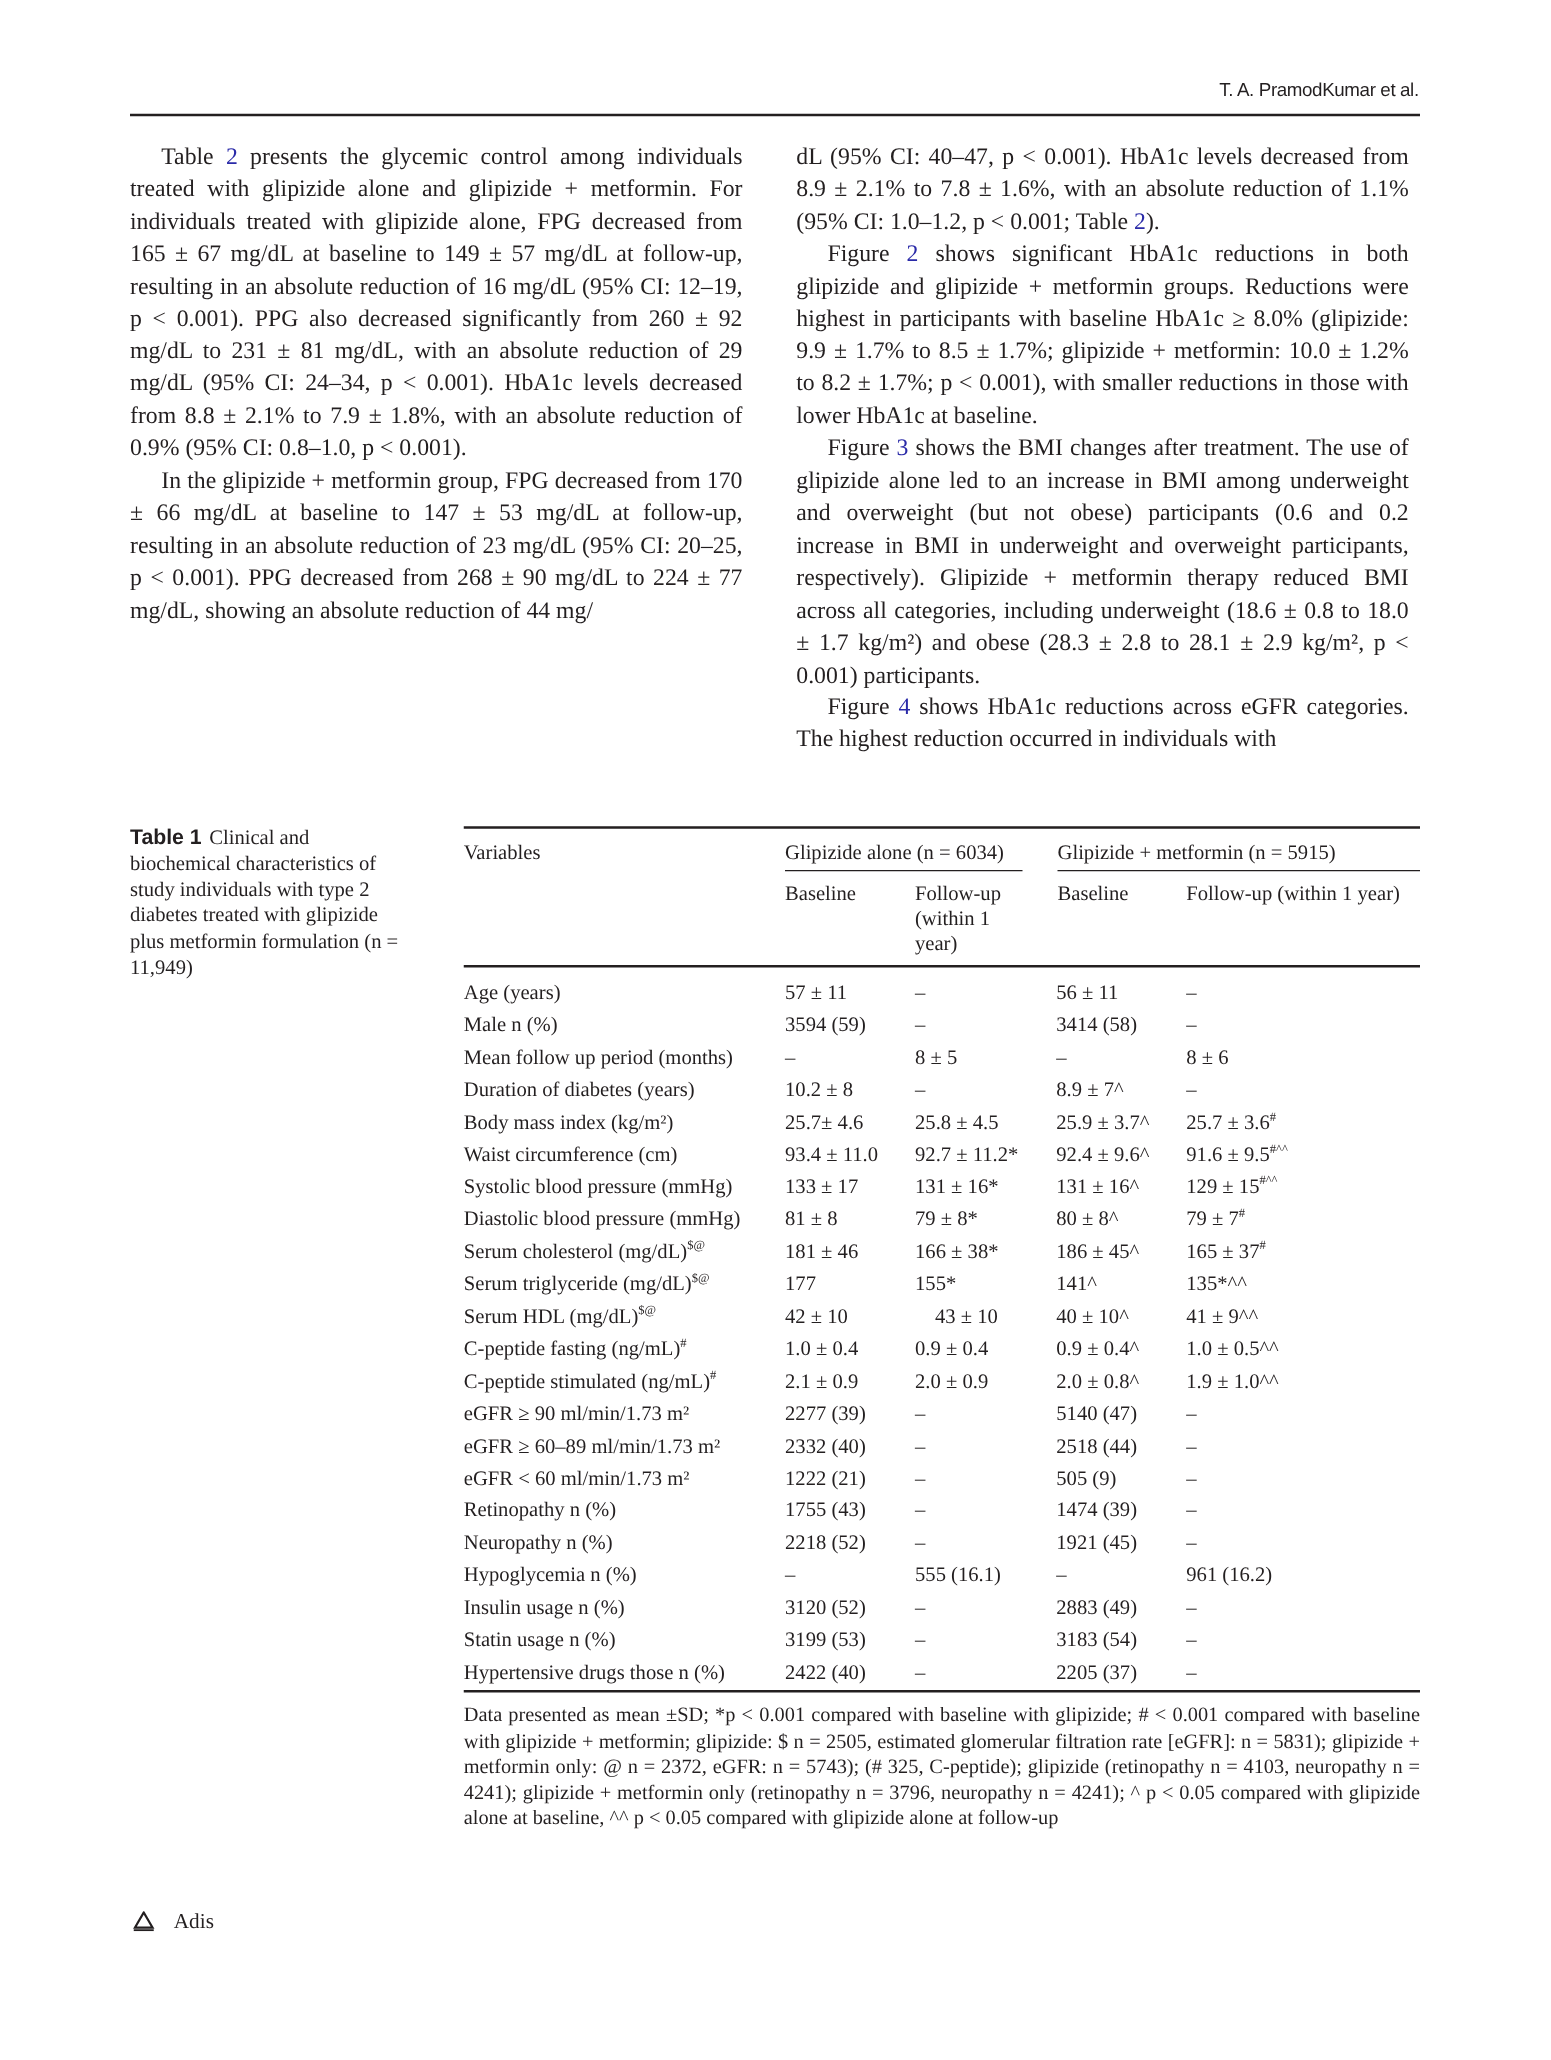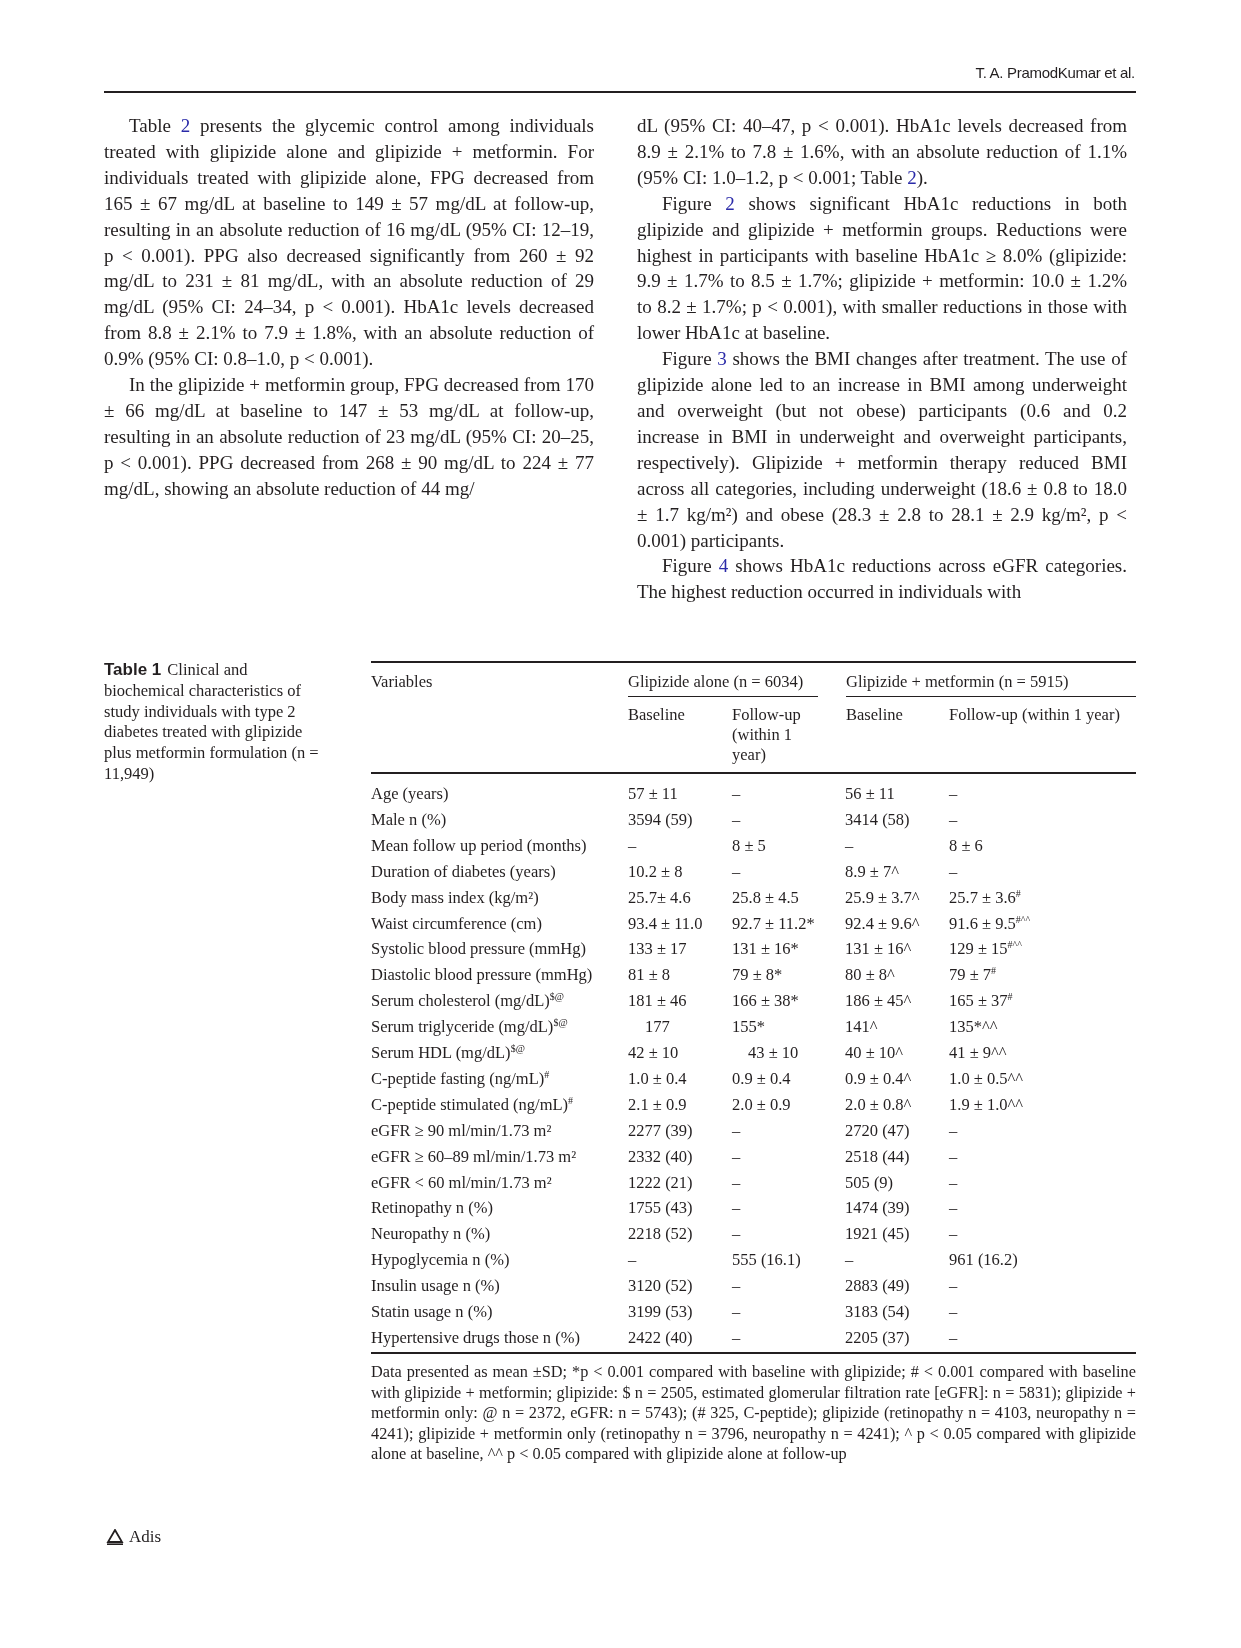--- a/index.html
+++ b/index.html
@@ -18,21 +18,21 @@
   .subrule1 { position:absolute; left:628px; width:190px; top:696px; height:1px; background:#231f20; }
   .subrule2 { position:absolute; left:846px; width:290px; top:696px; height:1px; background:#231f20; }
   .midrule { position:absolute; left:371px; width:765px; top:772px; height:2px; background:#231f20; }
   .botrule { position:absolute; left:371px; width:765px; top:1352px; height:1.5px; background:#231f20; }
   .hdr { position:absolute; font-size:16.5px; line-height:20px; }
   .row { position:absolute; left:371px; width:765px; height:26px; font-size:16.5px; }
   .row span { position:absolute; top:0; white-space:nowrap; }
   .c0 { left:0; } .c1 { left:257px; } .c2 { left:361px; } .c3 { left:474px; } .c4 { left:578px; }
   sup { font-size:10px; vertical-align:super; line-height:0; }
   .foot { position:absolute; left:371px; top:1362px; width:765px; font-size:16.3px; line-height:20.5px; text-align:justify; }
-  .adis { position:absolute; left:106px; top:1527px; font-size:17px; display:flex; align-items:center; gap:5px; }
+  .adis { position:absolute; left:106px; top:1527px; font-size:17px; display:flex; align-items:center; gap:15px; }
 </style>
 </head>
 <body>
 
 <div class="runhead">T. A. PramodKumar et al.</div>
 <div class="headrule"></div>
 
 <div class="col left">
   <p class="ind"><span>Table </span><span class="ref">2</span><span> presents the glycemic control among individuals treated with glipizide alone and glipizide + metformin. For individuals treated with glipizide alone, FPG decreased from 165 ± 67 mg/dL at baseline to 149 ± 57 mg/dL at follow-up, resulting in an absolute reduction of 16 mg/dL (95% CI: 12–19, p &lt; 0.001). PPG also decreased significantly from 260 ± 92 mg/dL to 231 ± 81 mg/dL, with an absolute reduction of 29 mg/dL (95% CI: 24–34, p &lt; 0.001). HbA1c levels decreased from 8.8 ± 2.1% to 7.9 ± 1.8%, with an absolute reduction of 0.9% (95% CI: 0.8–1.0, p &lt; 0.001).</span></p>
   <p class="ind"><span>In the glipizide + metformin group, FPG decreased from 170 ± 66 mg/dL at baseline to 147 ± 53 mg/dL at follow-up, resulting in an absolute reduction of 23 mg/dL (95% CI: 20–25, p &lt; 0.001). PPG decreased from 268 ± 90 mg/dL to 224 ± 77 mg/dL, showing an absolute reduction of 44 mg/</span></p>
@@ -120,21 +120,21 @@
     </div>
     <div class="row" style="top: 991.2px;">
       <span class="c0"><span style="position: static;">Serum cholesterol (mg/dL)</span><sup>$@</sup></span>
       <span class="c1"><span style="position: static;">181 ± 46</span></span>
       <span class="c2"><span style="position: static;">166 ± 38*</span></span>
       <span class="c3"><span style="position: static;">186 ± 45^</span></span>
       <span class="c4"><span style="position: static;">165 ± 37</span><sup>#</sup></span>
     </div>
     <div class="row" style="top: 1017.1px;">
       <span class="c0"><span style="position: static;">Serum triglyceride (mg/dL)</span><sup>$@</sup></span>
-      <span class="c1"><span style="position: static; margin-left: 17px;">177</span></span>
+      <span class="c1"><span style="position: static;">177</span></span>
       <span class="c2"><span style="position: static;">155*</span></span>
       <span class="c3"><span style="position: static;">141^</span></span>
       <span class="c4"><span style="position: static;">135*^^</span><sup></sup></span>
     </div>
     <div class="row" style="top: 1043px;">
       <span class="c0"><span style="position: static;">Serum HDL (mg/dL)</span><sup>$@</sup></span>
       <span class="c1"><span style="position: static;">42 ± 10</span></span>
       <span class="c2"><span style="position: static; margin-left: 16px;">43 ± 10</span></span>
       <span class="c3"><span style="position: static;">40 ± 10^</span></span>
       <span class="c4"><span style="position: static;">41 ± 9^^</span><sup></sup></span>
@@ -150,21 +150,21 @@
       <span class="c0"><span style="position: static;">C-peptide stimulated (ng/mL)</span><sup>#</sup></span>
       <span class="c1"><span style="position: static;">2.1 ± 0.9</span></span>
       <span class="c2"><span style="position: static;">2.0 ± 0.9</span></span>
       <span class="c3"><span style="position: static;">2.0 ± 0.8^</span></span>
       <span class="c4"><span style="position: static;">1.9 ± 1.0^^</span><sup></sup></span>
     </div>
     <div class="row" style="top: 1120.7px;">
       <span class="c0"><span style="position: static;">eGFR ≥ 90 ml/min/1.73 m²</span><sup></sup></span>
       <span class="c1"><span style="position: static;">2277 (39)</span></span>
       <span class="c2"><span style="position: static;">–</span></span>
-      <span class="c3"><span style="position: static;">2720 (47)</span></span>
+      <span class="c3"><span style="position: static;">5140 (47)</span></span>
       <span class="c4"><span style="position: static;">–</span><sup></sup></span>
     </div>
     <div class="row" style="top: 1146.6px;">
       <span class="c0"><span style="position: static;">eGFR ≥ 60–89 ml/min/1.73 m²</span><sup></sup></span>
       <span class="c1"><span style="position: static;">2332 (40)</span></span>
       <span class="c2"><span style="position: static;">–</span></span>
       <span class="c3"><span style="position: static;">2518 (44)</span></span>
       <span class="c4"><span style="position: static;">–</span><sup></sup></span>
     </div>
     <div class="row" style="top: 1172.5px;">

